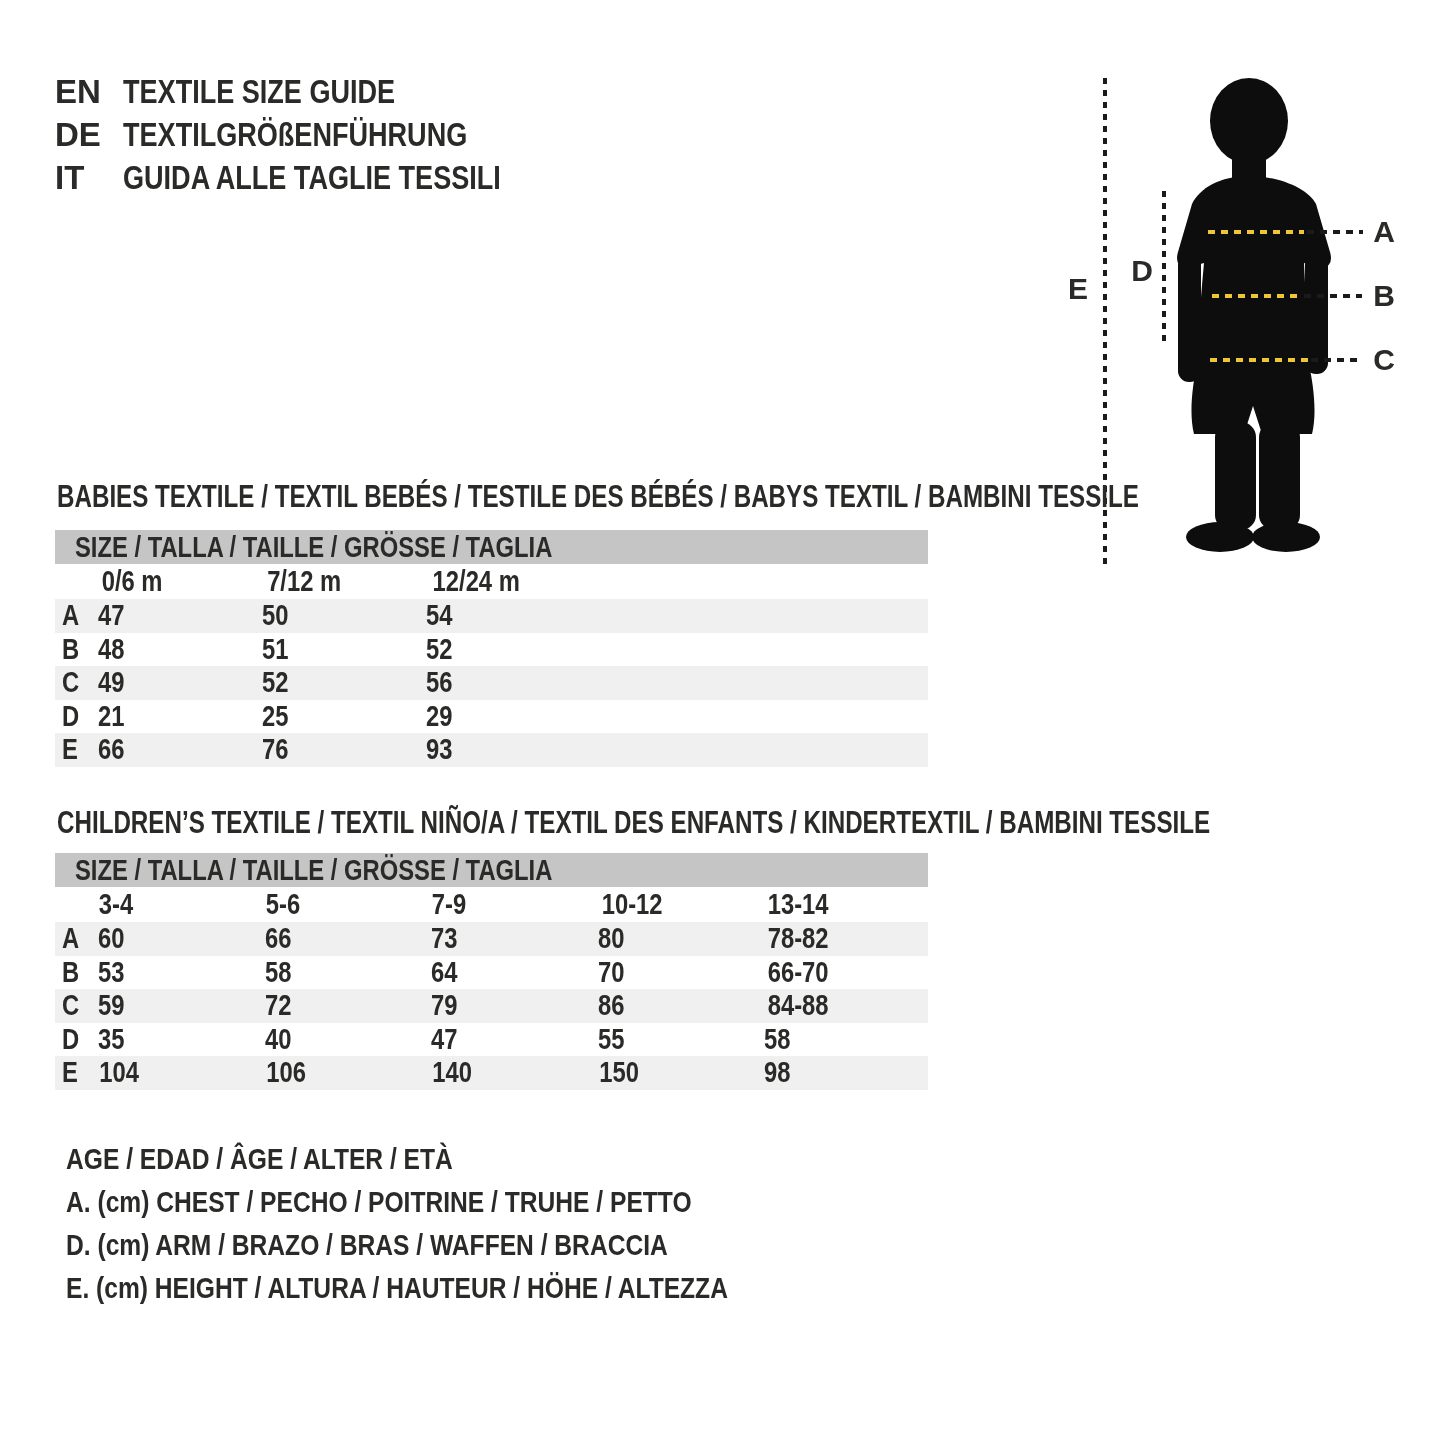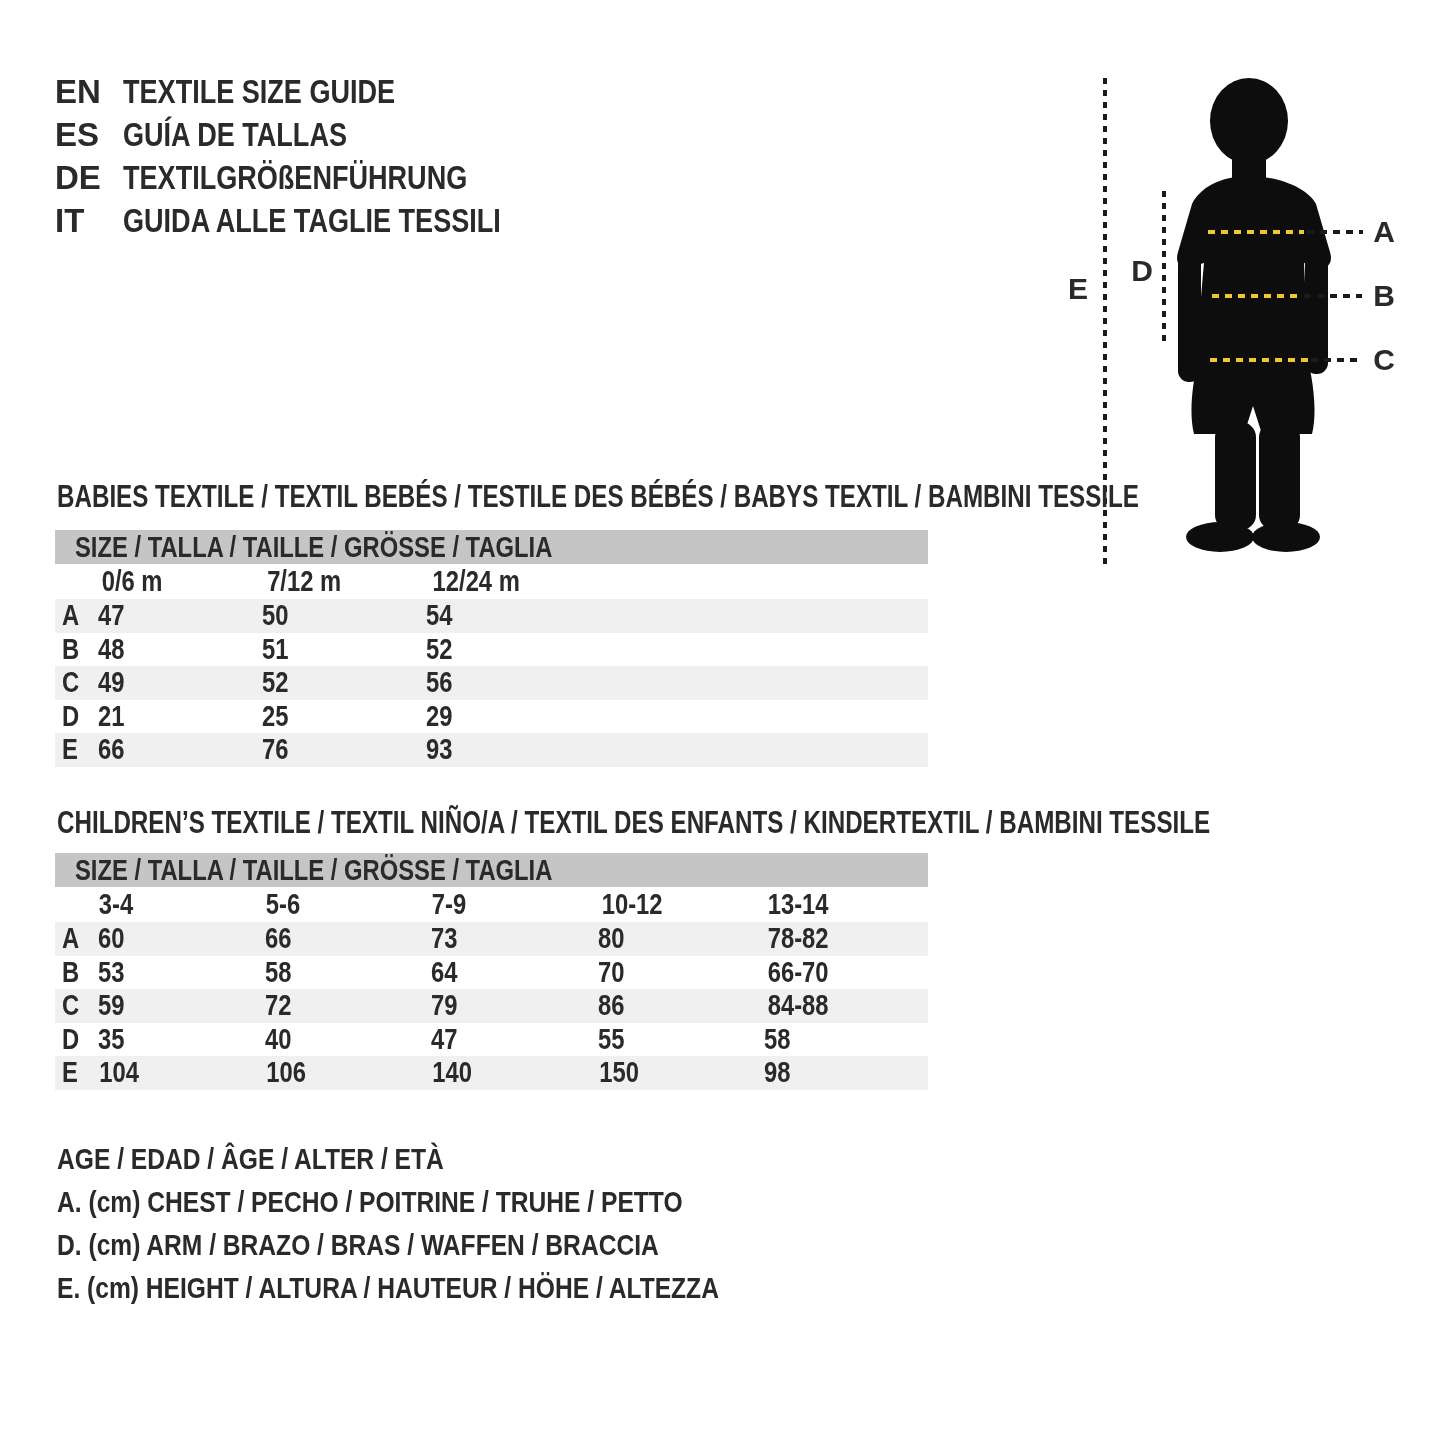--- a/index.html
+++ b/index.html
@@ -25,41 +25,37 @@
   .size-bar{height:34px;background:#c5c5c5;display:flex;align-items:center;padding-left:20px;box-sizing:border-box;font-size:29px;}
   .trow{display:flex;height:33.5px;align-items:center;font-size:29px;}
   .trow.thead{height:35px;}
   .trow.shade{background:#f0f0f0;}
   .cell{}
   .cell.rowlabel{width:40px;text-align:left;padding-left:7px;box-sizing:border-box;}
   .b-cell{width:164px;}
   .c-cell{width:167px;}
 
   
-  .legend-block{left:57px;top:1137px;font-size:30px;}
+  .legend-block{left:66px;top:1137px;font-size:30px;}
   .legend-line{height:43px;line-height:43px;}
 
   
   .dash-h{height:4px;}
   .dash-yellow{background:repeating-linear-gradient(90deg,#eec738 0 7px,transparent 7px 13px);}
   .dash-black{background:repeating-linear-gradient(90deg,#1a1a1a 0 7px,transparent 7px 13px);}
   .dash-v{width:4px;background:repeating-linear-gradient(180deg,#1a1a1a 0 6px,transparent 6px 12px);}
   .measure-label{font-size:30px;width:40px;text-align:center;line-height:34px;}
 </style>
 </head>
 <body>
 
 <div class="abs lang-block">
   <div class="lang-row">
     <span class="lang-code">EN</span>
     <span class="cx">TEXTILE SIZE GUIDE</span>
-  </div>
-  <div class="lang-row">
-    <span class="lang-code">ES</span>
-    <span class="cx">GUÍA DE TALLAS</span>
   </div>
   <div class="lang-row">
     <span class="lang-code">DE</span>
     <span class="cx">TEXTILGRÖßENFÜHRUNG</span>
   </div>
   <div class="lang-row">
     <span class="lang-code">IT</span>
     <span class="cx">GUIDA ALLE TAGLIE TESSILI</span>
   </div>
 </div>

